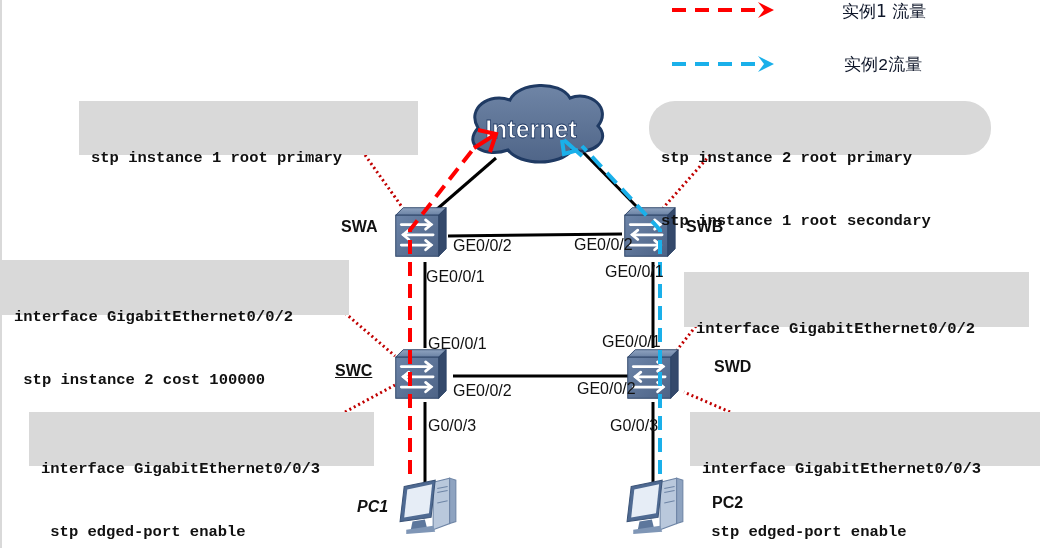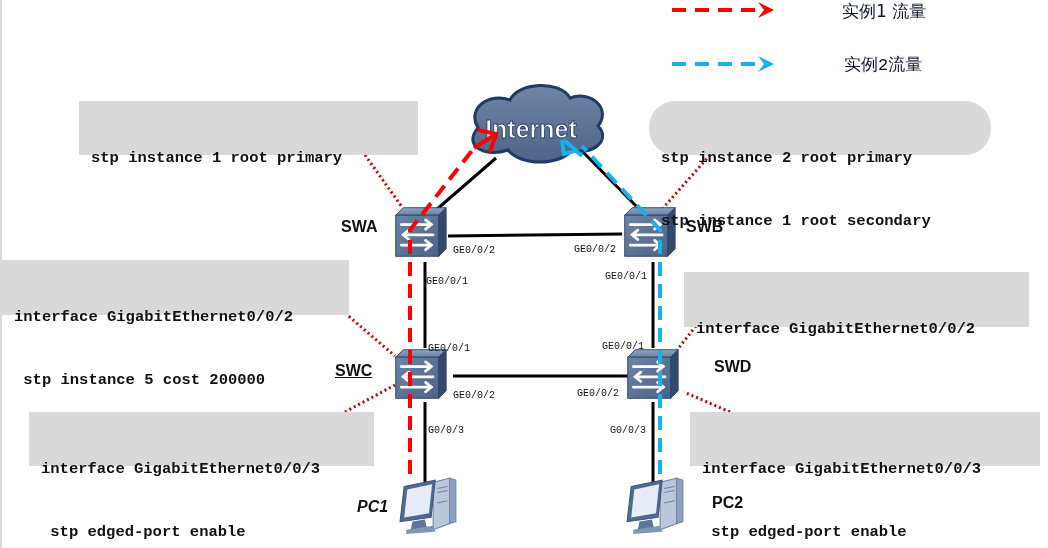--- a/index.html
+++ b/index.html
@@ -6,21 +6,21 @@
   body { width: 1048px; height: 548px; position: relative; background: #fff; overflow: hidden;
          font-family: "Liberation Sans", sans-serif; }
   .left-bar { position: absolute; left: 0; top: 0; width: 2px; height: 548px; background: #d9d9d9; }
   svg.topo { position: absolute; left: 0; top: 0; }
   .cfg { position: absolute; background: #d9d9d9; font-family: "Liberation Mono", monospace;
          font-weight: bold; font-size: 15.5px; line-height: 21px; color: #111; white-space: pre;
          padding: 5px 16px 6px 12px; box-sizing: border-box; }
   .cfg div { height: 21px; }
   .dev-label { position: absolute; font-family: "Liberation Sans", sans-serif; font-weight: bold;
                font-size: 16px; color: #111; }
-  .port { position: absolute; font-family: Liberation Mono, monospace; font-size: 10px; color: #111; margin-top: 8px; }
+  .port { position: absolute; font-family: Liberation Sans, sans-serif; font-size: 16px; color: #111; }
   .legend-text { position: absolute; font-family: "DejaVu Sans", sans-serif; font-size: 17px; color: #0f172a; margin-left: 36px; }
 </style>
 </head>
 <body>
 
 <div class="left-bar"></div>
 
 <svg class="topo" width="1048" height="548" viewBox="0 0 1048 548">
   <defs>
     <linearGradient id="swTop" x1="0" y1="0" x2="0" y2="1">
@@ -143,21 +143,21 @@
 
 <div class="cfg" style="left:79px; top:101px; width:339px; height:54px;">
   <div>stp instance 1 root primary</div>
 </div>
 <div class="cfg" style="left:649px; top:101px; width:342px; height:54px;border-radius:26px;">
   <div>stp instance 2 root primary</div>
   <div>stp instance 1 root secondary</div>
 </div>
 <div class="cfg" style="left:2px; top:260px; width:347px; height:55px;">
   <div>interface GigabitEthernet0/0/2</div>
-  <div> stp instance 5 cost 200000</div>
+  <div> stp instance 2 cost 100000</div>
 </div>
 <div class="cfg" style="left:684px; top:272px; width:345px; height:55px;">
   <div>interface GigabitEthernet0/0/2</div>
 </div>
 <div class="cfg" style="left:29px; top:412px; width:345px; height:54px;">
   <div>interface GigabitEthernet0/0/3</div>
   <div> stp edged-port enable</div>
 </div>
 <div class="cfg" style="left:690px; top:412px; width:350px; height:54px;">
   <div>interface GigabitEthernet0/0/3</div>

